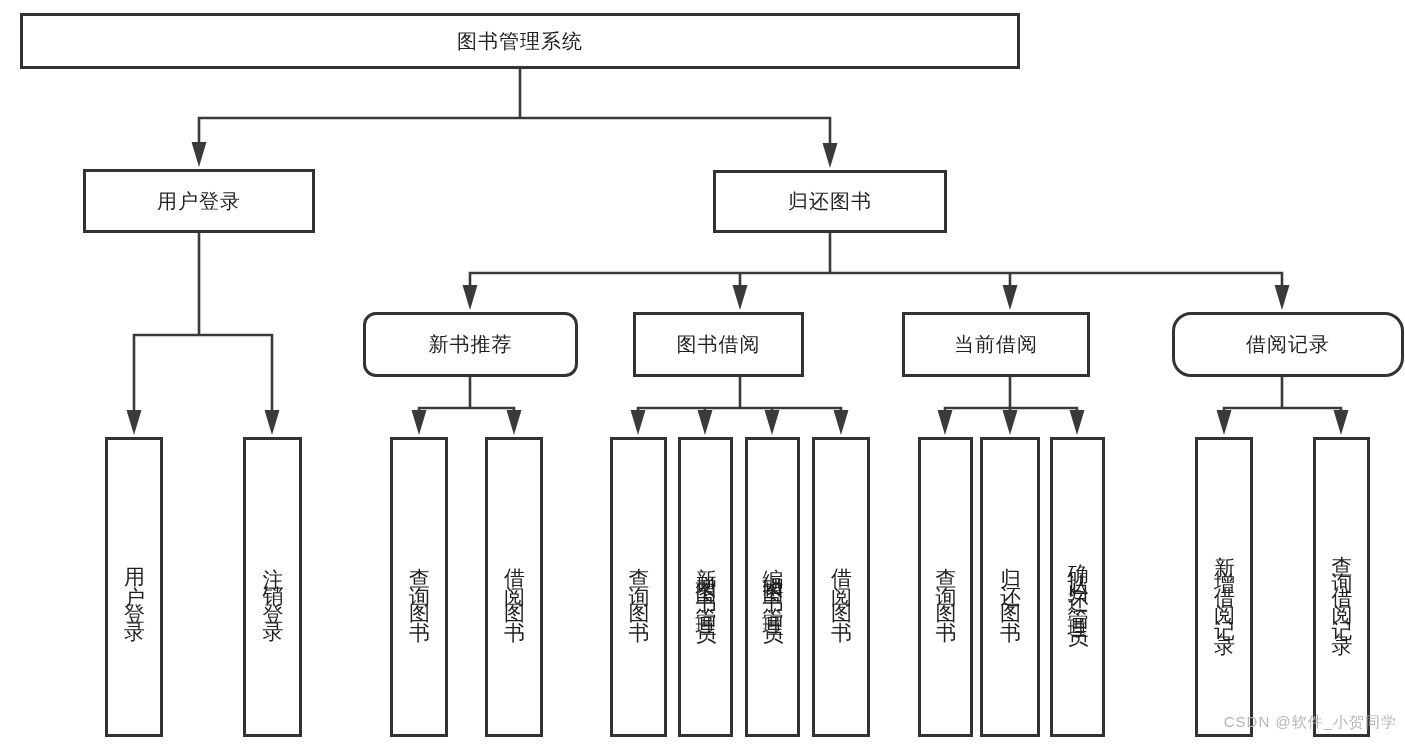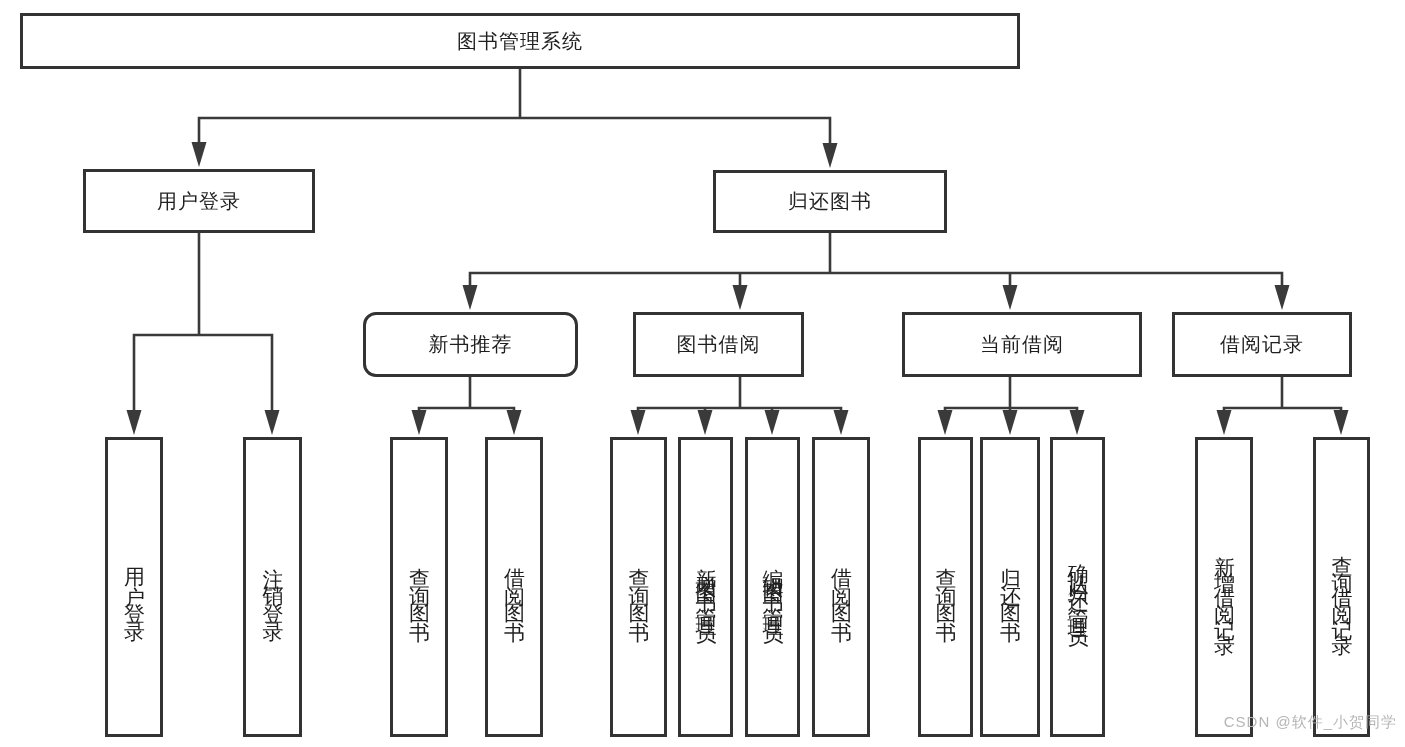--- a/index.html
+++ b/index.html
@@ -36,22 +36,22 @@
   }
   
   .n-root { left:20px;  top:13px;  width:1000px; height:56px; }
   
   .n-login { left:83px;  top:169px; width:232px; height:64px; }
   .n-mgmt  { left:713px; top:170px; width:234px; height:63px; }
   
   .n-l3 { top:312px; height:65px; }
   .n-l3a { left:363px;  width:215px;border-radius:13px; }
   .n-l3b { left:633px;  width:171px; }
-  .n-l3c { left:902px;  width:240px;text-align:right; }
-  .n-l3d { left:1172px; width:180px; }
+  .n-l3c { left:902px;  width:188px;text-align:right; }
+  .n-l3d { left:1172px; width:232px;border-radius:19px; }
   
   .leaf { top:437px; height:300px; }
   .leaf > span {
     writing-mode: vertical-rl;
     text-orientation: mixed;
     font-size:21px;
     letter-spacing:18px;
     line-height:1;
     white-space:nowrap;
   }

